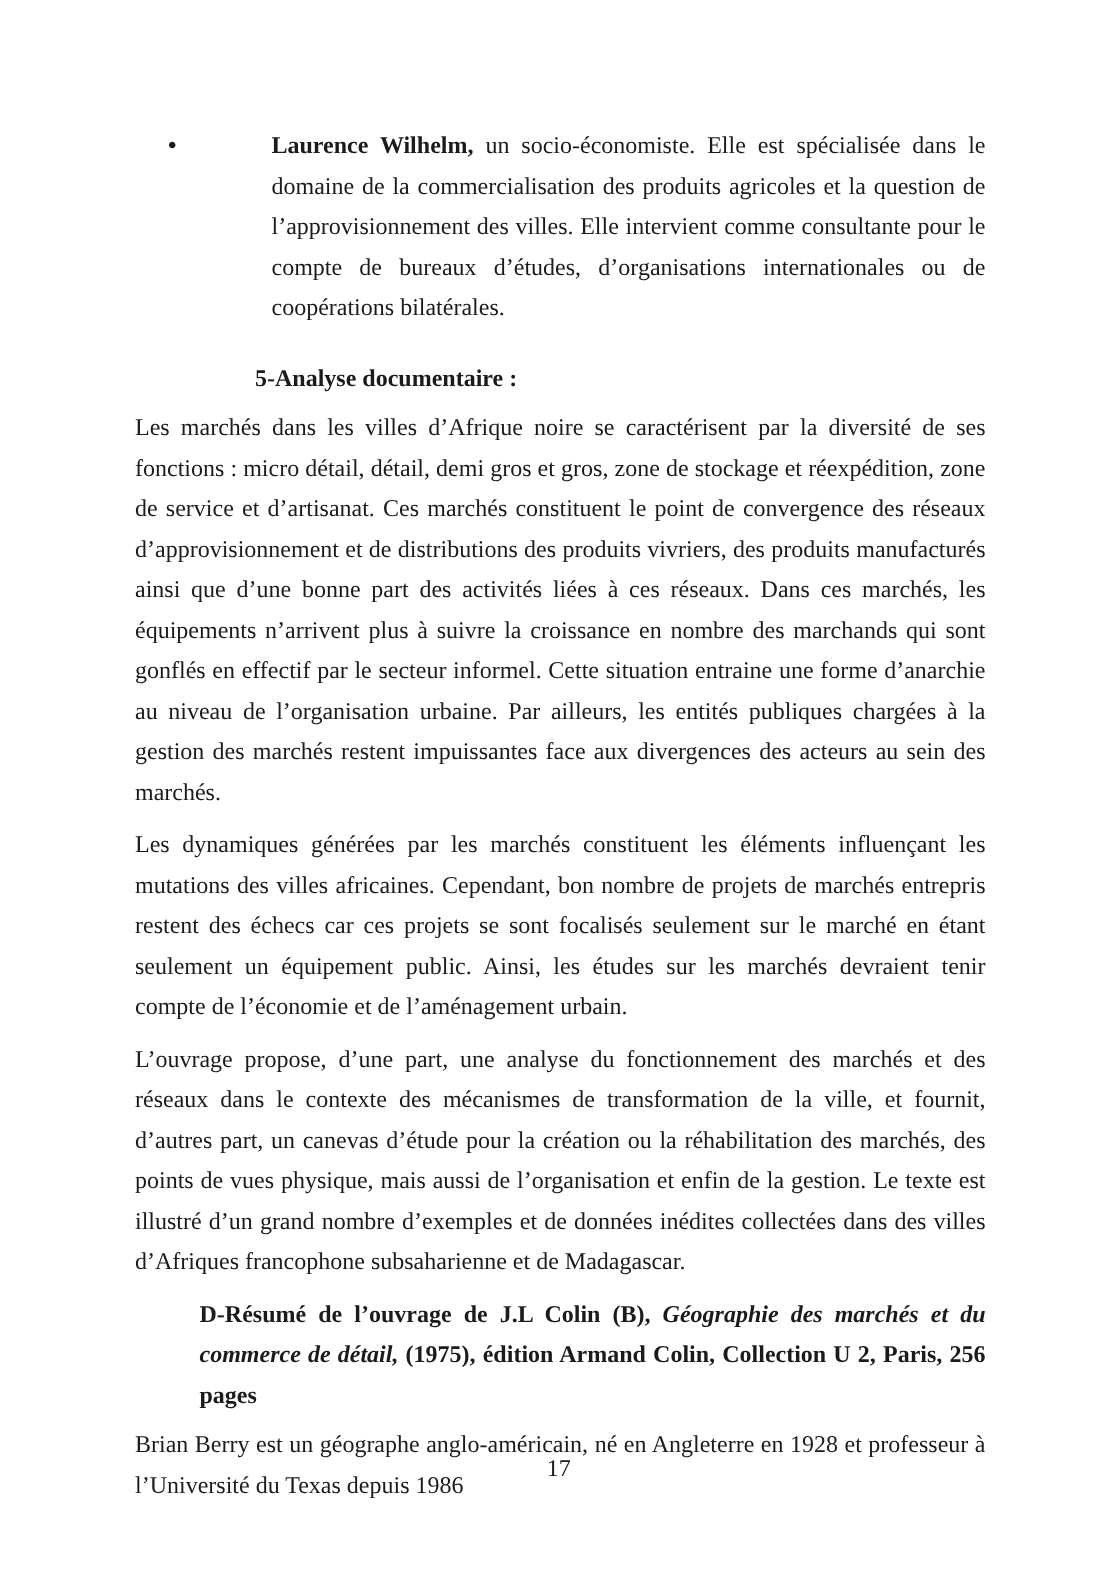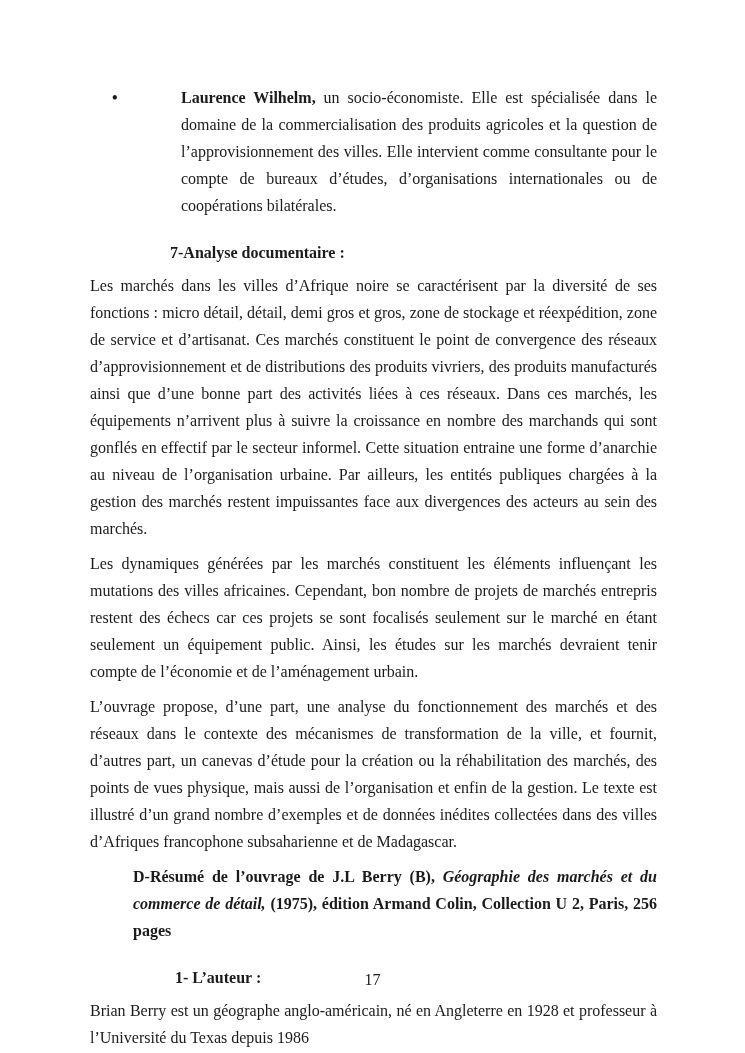--- a/index.html
+++ b/index.html
@@ -60,29 +60,28 @@
 </head>
 <body>
 
 <div class="page">
 
   <div class="bullet-item">
     <span class="bullet-marker">•</span>
     <div class="bullet-text"><span class="bold">Laurence Wilhelm,</span><span> un socio-économiste. Elle est spécialisée dans le domaine de la commercialisation des produits agricoles et la question de l’approvisionnement des villes. Elle intervient comme consultante pour le compte de bureaux d’études, d’organisations internationales ou de  coopérations bilatérales.</span></div>
   </div>
 
-  <div class="heading-analyse">7-Analyse documentaire :</div>
+  <div class="heading-analyse">5-Analyse documentaire :</div>
 
   <p class="para body-para">Les marchés dans les villes d’Afrique noire se caractérisent par la diversité de ses fonctions : micro détail,  détail, demi gros et gros, zone de stockage et réexpédition, zone de service et d’artisanat. Ces marchés constituent le point de convergence des réseaux d’approvisionnement et de distributions des produits vivriers, des produits manufacturés ainsi que d’une bonne part des activités liées à ces réseaux. Dans ces marchés, les équipements n’arrivent plus à suivre la croissance en nombre des marchands qui sont gonflés en effectif par le secteur informel. Cette situation entraine une forme d’anarchie au niveau de l’organisation urbaine. Par ailleurs, les entités publiques chargées à la gestion des marchés restent impuissantes face aux divergences des acteurs au sein des marchés.</p>
 
   <p class="para body-para">Les dynamiques générées par les marchés constituent les éléments influençant les mutations des villes africaines. Cependant, bon nombre de projets de marchés entrepris restent des échecs car ces projets se sont focalisés seulement sur le marché en étant seulement un équipement public. Ainsi, les études sur les marchés devraient tenir compte de l’économie et de l’aménagement urbain.</p>
 
   <p class="para body-para">L’ouvrage propose, d’une part, une analyse du fonctionnement des marchés et des réseaux dans le contexte des mécanismes de transformation de la ville, et fournit, d’autres part, un canevas d’étude pour la création ou la réhabilitation des marchés, des points de vues physique, mais aussi de l’organisation et enfin de la gestion. Le texte est illustré d’un grand nombre d’exemples et de données inédites collectées dans des villes d’Afriques francophone subsaharienne et de Madagascar.</p>
 
-  <div class="heading-resume"><span>D-Résumé de l’ouvrage de J.L Berry (B), </span><span class="book-title">Géographie des marchés et du commerce de détail,</span><span> (1975), édition Armand Colin, Collection U 2, Paris, 256 pages</span></div>
+  <div class="heading-resume"><span>D-Résumé de l’ouvrage de J.L Colin (B), </span><span class="book-title">Géographie des marchés et du commerce de détail,</span><span> (1975), édition Armand Colin, Collection U 2, Paris, 256 pages</span></div>
 
-  <div class="heading-auteur">1- L’auteur :</div>
 
   <p class="para last-para">Brian Berry est un géographe anglo-américain, né en Angleterre en 1928 et professeur à l’Université du Texas depuis 1986</p>
 
   <div class="page-footer">17</div>
 
 </div>
 
 </body></html>

